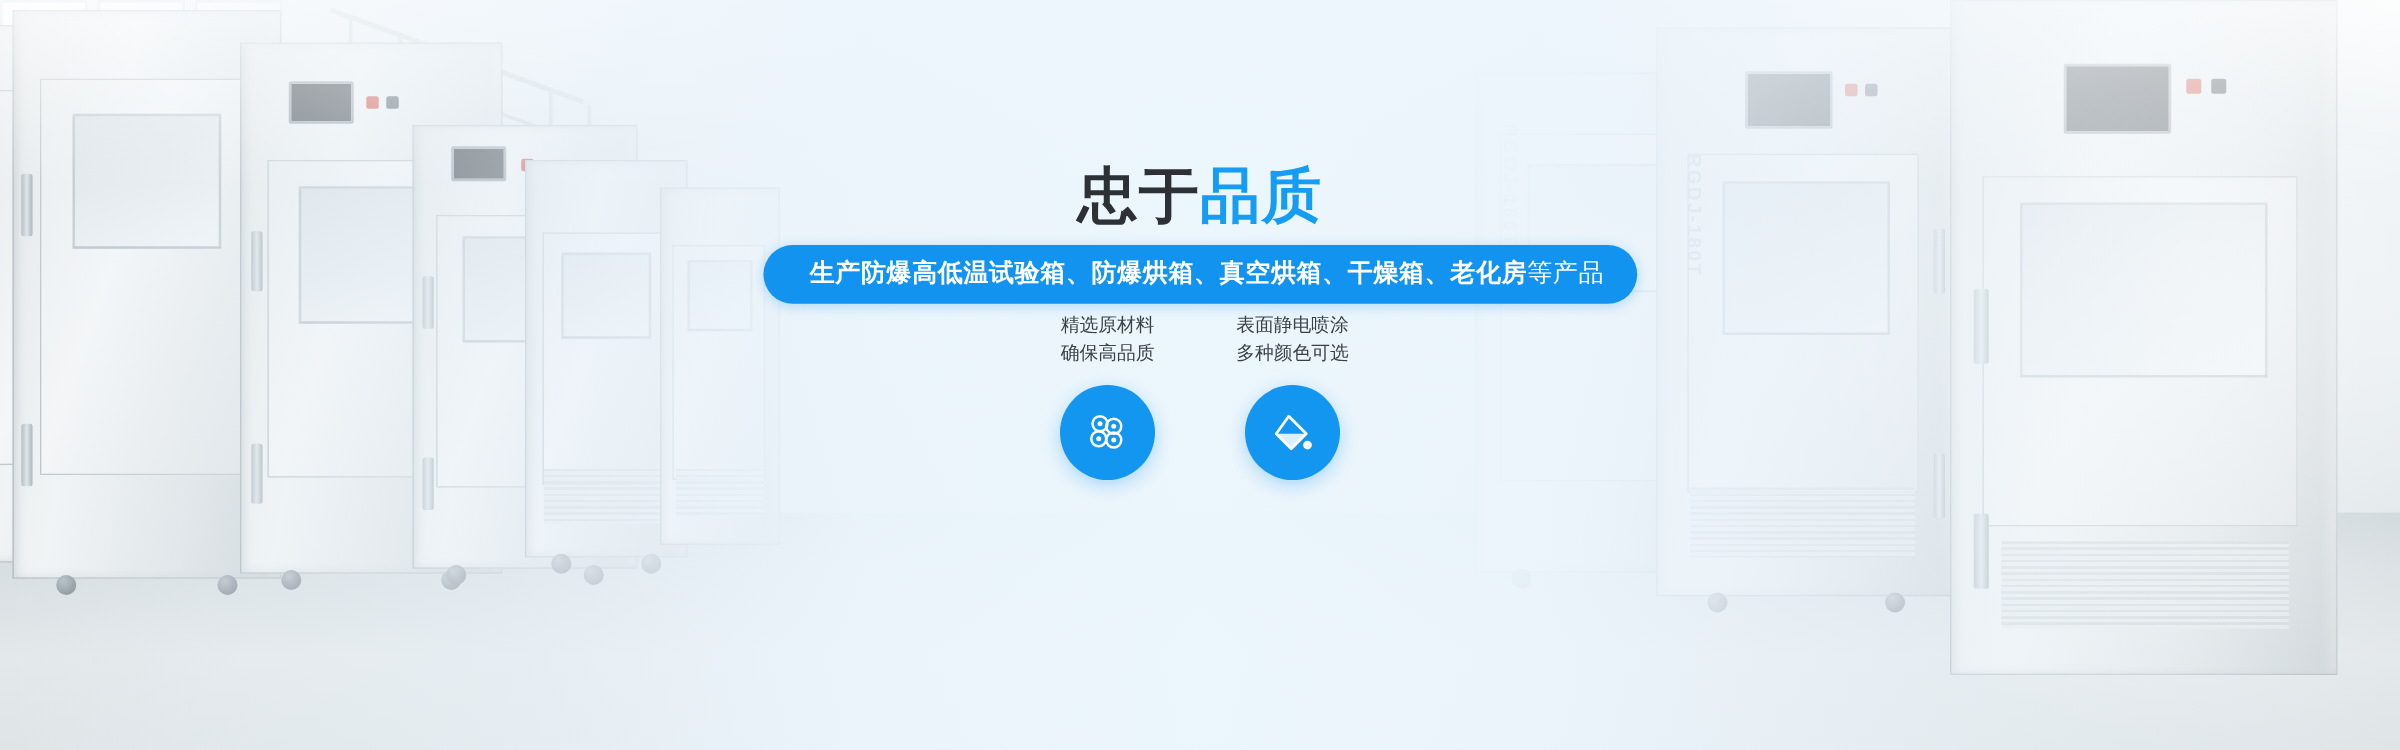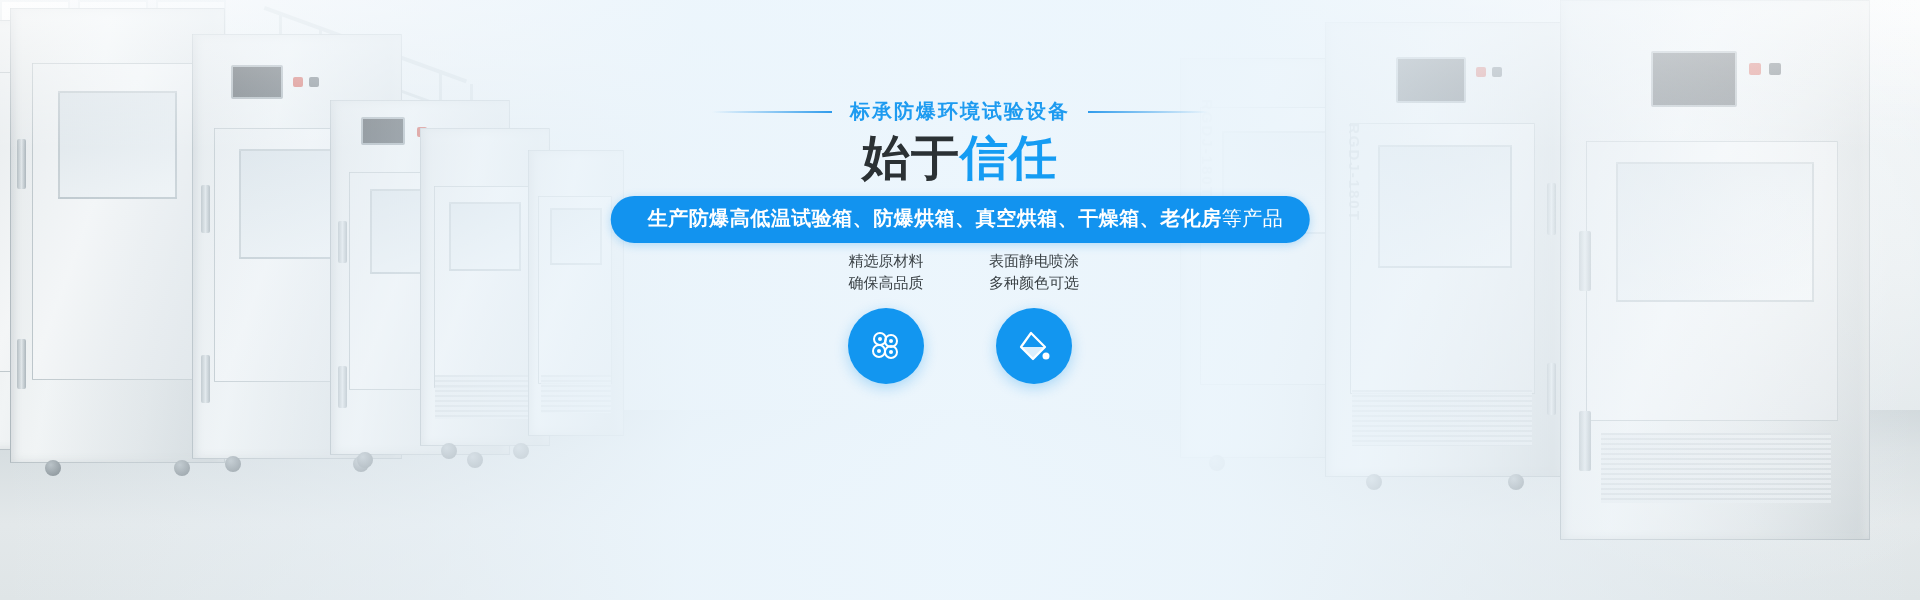--- a/index.html
+++ b/index.html
@@ -297,28 +297,23 @@
       <div class="vent" style="left:40px;bottom:36px;width:230px;height:70px;"></div>
     </div>
 
     <div class="bg-glow-r"></div>
     <div class="bg-top-fade"></div>
     <div class="bg-overlay"></div>
   </div>
 
   <div class="content">
 
-    <div class="eyebrow">
-      <span class="rule"></span>
-      <span class="txt">标承防爆环境试验设备</span>
-      <span class="rule r"></span>
-    </div>
 
     <div class="headline">
-      <span class="seg"><span class="dark">始于</span><span class="blue">信任</span></span>
+      <span class="seg"><span class="dark">忠于</span><span class="blue">品质</span></span>
     </div>
 
     <div class="pill">
       <b>生产防爆高低温试验箱、防爆烘箱、真空烘箱、干燥箱、老化房</b><span>等产品</span>
     </div>
 
     <div class="features">
 
       <div class="feature">
         <div class="line">精选原材料</div>

